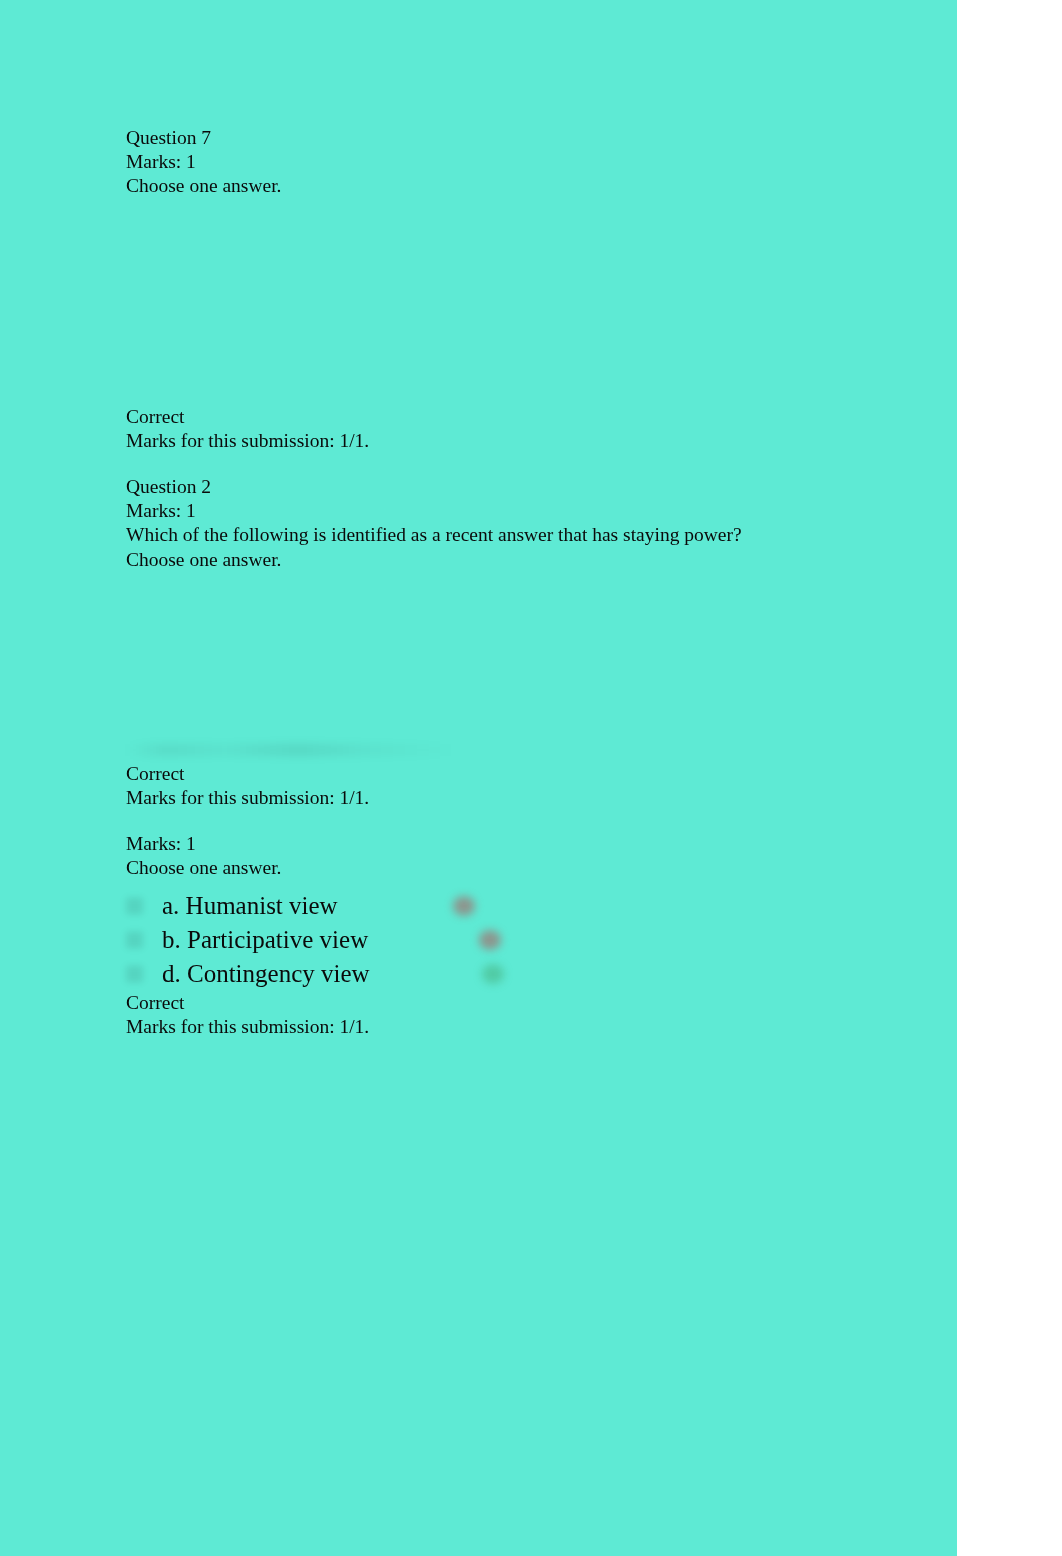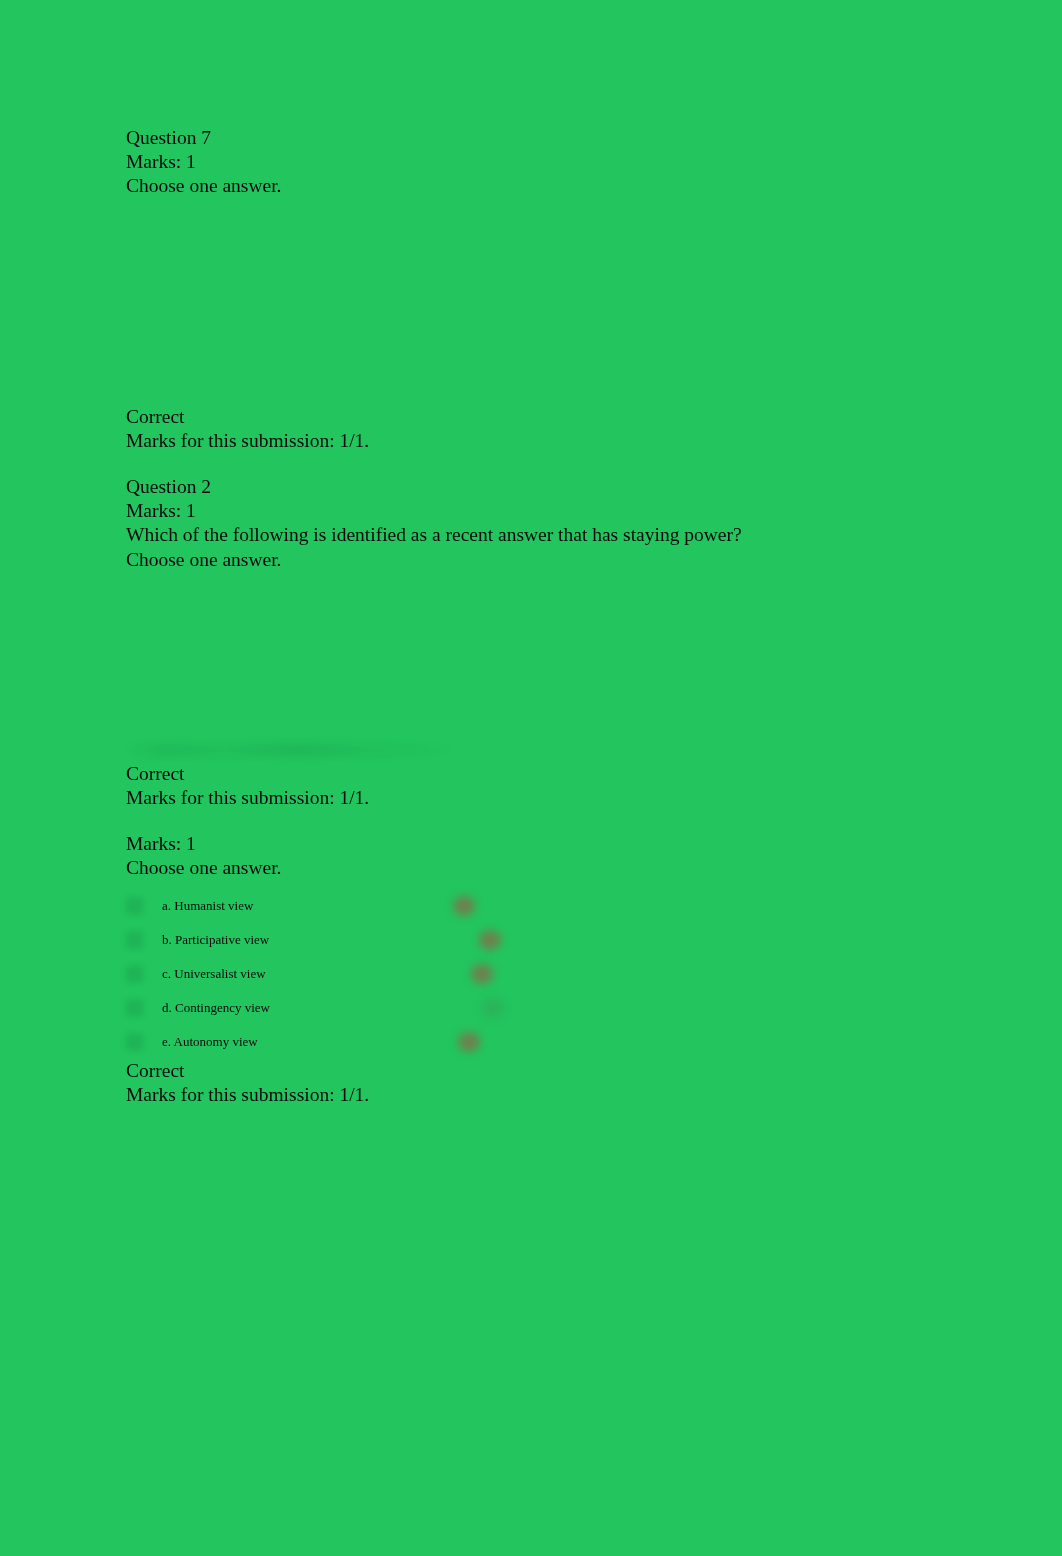--- a/index.html
+++ b/index.html
@@ -7,23 +7,23 @@
     margin: 0;
     padding: 0;
     background: #ffffff;
   }
   body {
     font-family: "Liberation Serif", "DejaVu Serif", serif;
     color: #000000;
   }
   .page {
     position: relative;
-    width: 1062px;
+    width: 957px;
     height: 1556px;
-    background: #22c55e;
+    background: #5eead4;
     overflow: hidden;
   }
   .content {
     position: absolute;
     left: 126px;
     top: 126px;
     width: 860px;
   }
 
   
@@ -89,21 +89,21 @@
     transform: translateY(-50%);
     width: 17px;
     height: 17px;
     border-radius: 2px;
     background: rgba(0, 0, 0, 0.085);
     filter: blur(3.2px);
   }
   .option-label {
     position: absolute;
     left: 36px;
-    font-size: 13px;
+    font-size: 25px;
     line-height: 24.2px;
     color: #0a0a0a;
     white-space: nowrap;
   }
   .marker {
     position: absolute;
     top: 50%;
     transform: translateY(-50%);
     width: 22px;
     height: 20px;
@@ -164,32 +164,22 @@
           <span class="option-label">a. Humanist view</span>
           <span class="marker wrong" style="left:327px;"></span>
         </li>
         <li class="option-row">
           <span class="radio"></span>
           <span class="option-label">b. Participative view</span>
           <span class="marker wrong" style="left:353px;"></span>
         </li>
         <li class="option-row">
           <span class="radio"></span>
-          <span class="option-label">c. Universalist view</span>
-          <span class="marker wrong" style="left:345px;"></span>
-        </li>
-        <li class="option-row">
-          <span class="radio"></span>
           <span class="option-label">d. Contingency view</span>
           <span class="marker right" style="left:356px;"></span>
-        </li>
-        <li class="option-row">
-          <span class="radio"></span>
-          <span class="option-label">e. Autonomy view</span>
-          <span class="marker wrong" style="left:332px;"></span>
         </li>
       </ul>
 
       <div class="feedback">
         <div class="line">Correct</div>
         <div class="line">Marks for this submission: 1/1.</div>
       </div>
     </section>
 
   </div>

